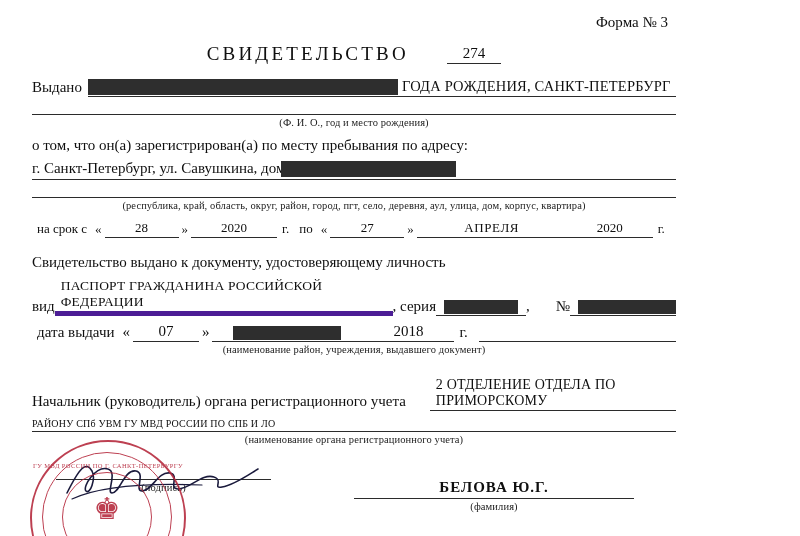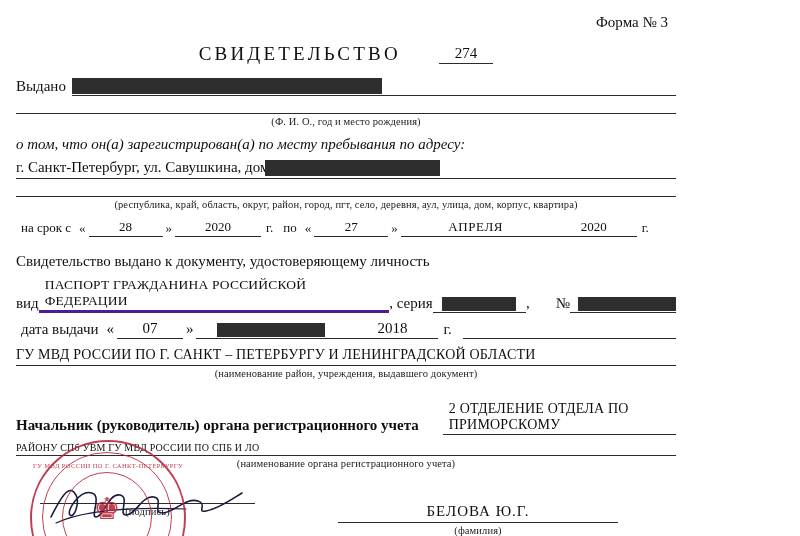--- a/index.html
+++ b/index.html
@@ -13,21 +13,21 @@
     font-family: "Liberation Serif", serif;
     color: #0f0f0f;
     overflow: hidden;
     position: relative;
   }
   .page {
     position: relative;
     width: 704px;
     height: 536px;
     box-sizing: border-box;
-    padding: 14px 28px 0 16px;
+    padding: 14px 28px 0 32px;
   }
   .redact {
     background: #2e2e2e;
     display: inline-block;
     height: 14px;
     vertical-align: middle;
   }
   .caption {
     text-align: center;
     font-size: 10.5px;
@@ -96,21 +96,20 @@
   .blank-line {
     border-bottom: 1px solid #2b2b2b;
     height: 17px;
     width: 100%;
   }
 
   
   .addr-question {
     font-size: 15px;
     margin-top: 9px;
-    font-style: italic;
   }
   .addr-row {
     display: flex;
     align-items: flex-end;
     margin-top: 6px;
   }
   .addr-text {
     font-size: 15px;
     white-space: nowrap;
     padding-bottom: 1px;
@@ -152,21 +151,21 @@
     margin-top: 16px;
   }
   .doc-row {
     display: flex;
     align-items: flex-end;
     margin-top: 7px;
     font-size: 15px;
   }
   .doc-row .label { padding-bottom: 1px; white-space: nowrap; }
   .doc-type {
-    border-bottom: 3px solid #4c1d95;
+    border-bottom: 5px solid #4c1d95;
     padding: 0 6px 1px 6px;
     letter-spacing: 0.2px;
     font-size: 13.5px;
   }
   .seria-fill {
     border-bottom: 1px solid #2b2b2b;
     width: 96px;
     padding-bottom: 1px;
     display: flex;
     align-items: center;
@@ -211,21 +210,21 @@
     box-sizing: border-box;
   }
 
   
   .chief-row {
     display: flex;
     align-items: flex-end;
     margin-top: 22px;
     font-size: 15px;
   }
-  .chief-row .label { padding-bottom: 1px; white-space: nowrap; font-weight: bold; }
+  .chief-row .label { padding-bottom: 1px; white-space: nowrap; }
   .chief-fill {
     flex: 1 1 auto;
     border-bottom: 1px solid #2b2b2b;
     padding: 0 0 1px 6px;
     font-size: 14px;
     letter-spacing: 0.2px;
     margin-left: 24px;
   }
   .chief-line2 {
     border-bottom: 1px solid #2b2b2b;
@@ -250,20 +249,21 @@
     margin-left: 24px;
   }
   .sig-left .caption { width: 215px; margin-left: 24px; }
   .sig-right { margin-left: 22px; width: 280px; }
   .sig-right .name {
     text-align: center;
     font-size: 15px;
     letter-spacing: 1px;
     border-bottom: 1px solid #2b2b2b;
     padding-bottom: 2px;
+    font-weight: bold;
   }
   .sig-right .caption { width: 100%; }
 
   
   .handwriting {
     position: absolute;
     left: 30px;
     top: -24px;
     width: 200px;
     height: 46px;
@@ -323,20 +323,21 @@
   <div class="form-no">Форма № 3</div>
 
   <div class="title-block">
     <span class="title-main">СВИДЕТЕЛЬСТВО</span><span class="title-num">274</span>
   </div>
 
   <div class="issued">
     <div class="issued-label">Выдано</div>
     <div class="issued-fill">
       <span class="redact"></span>
+      <span class="issued-text">ГОДА РОЖДЕНИЯ, САНКТ-ПЕТЕРБУРГ</span>
     </div>
   </div>
   <div class="blank-line"></div>
   <div class="caption">(Ф. И. О., год и место рождения)</div>
 
   <div class="addr-question">о том, что он(а) зарегистрирован(а) по месту пребывания по адресу:</div>
 
   <div class="addr-row">
     <div class="addr-fill">
       <span class="addr-text">г. Санкт-Петербург, ул. Савушкина, дом</span>
@@ -384,21 +385,20 @@
     <span class="date-day">07</span>
     <span class="q">»</span>
     <span class="date-month">
         <span class="redact"></span>
       </span>
     <span class="date-year">2018</span>
     <span class="lbl">г.</span>
     <span class="date-tail"></span>
   </div>
 
-  <div class="organ-line">ГУ  МВД  РОССИИ  ПО  Г. САНКТ – ПЕТЕРБУРГУ  И  ЛЕНИНГРАДСКОЙ ОБЛАСТИ</div>
   <div class="caption">(наименование район, учреждения, выдавшего документ)</div>
 
   <div class="chief-row">
     <span class="label">Начальник (руководитель) органа регистрационного учета</span>
     <span class="chief-fill">2 ОТДЕЛЕНИЕ ОТДЕЛА  ПО ПРИМОРСКОМУ</span>
   </div>
   <div class="chief-line2">РАЙОНУ СПб УВМ  ГУ  МВД  РОССИИ  ПО СПБ  И  ЛО</div>
   <div class="caption">(наименование органа регистрационного учета)</div>
 
   <div class="sig-area">

